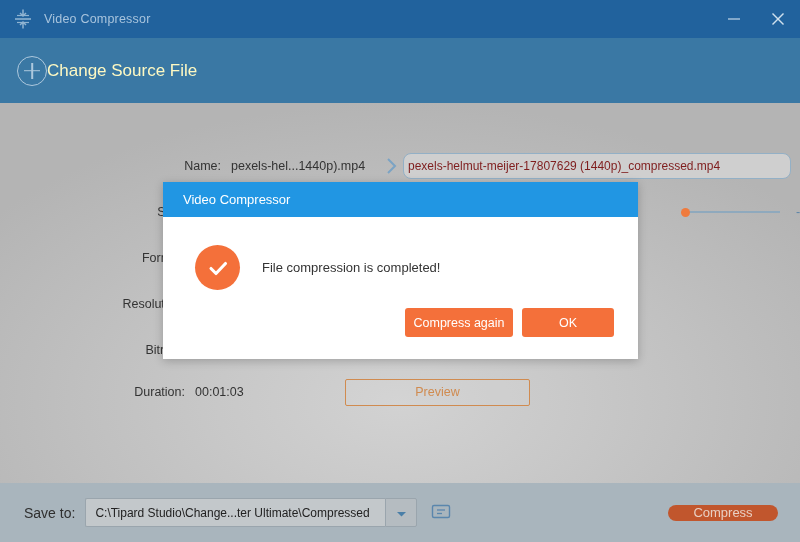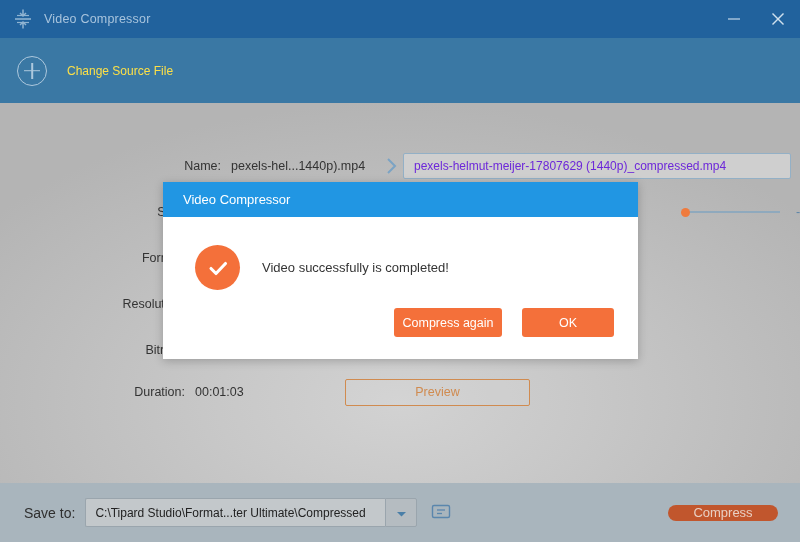--- a/index.html
+++ b/index.html
@@ -84,23 +84,23 @@
     left: 6px; right: 6px;
     top: 50%; height: 1.6px;
     transform: translateY(-50%);
   }
   .plus-icon::after {
     top: 6px; bottom: 6px;
     left: 50%; width: 1.6px;
     transform: translateX(-50%);
   }
   .toolbar-label {
-    margin-left: 20px;
-    color: #fde047;
-    font-size: 12px;
+    margin-left: 0;
+    color: #fef9c3;
+    font-size: 17px;
   }
 
   
   .content {
     position: absolute;
     top: 103px; left: 0;
     width: 800px; height: 380px;
     background:
       radial-gradient(ellipse 520px 300px at 400px 300px, #d2d2d2 0%, #c8c8c8 35%, #bdbdbd 70%, #b4b4b4 100%);
   }
@@ -133,26 +133,26 @@
     display: flex;
     align-items: center;
     justify-content: center;
   }
 
   .name-input {
     width: 388px;
     height: 26px;
     background: #cfcfcf;
     border: 1px solid #93b0c6;
-    border-radius: 2px;
-    display: flex;
-    align-items: center;
-    padding-left: 10px;
+    border-radius: 8px;
+    display: flex;
+    align-items: center;
+    padding-left: 4px;
     font-size: 12px;
-    color: #6d28d9;
+    color: #7f1d1d;
     flex: none;
   }
 
   
   .slider-wrap {
     display: flex;
     align-items: center;
     flex: none;
   }
   .slider-track {
@@ -292,21 +292,21 @@
   }
   .dialog-msg {
     margin-left: 22px;
     font-size: 13px;
     color: #343434;
   }
   .dialog-actions {
     position: absolute;
     right: 24px; bottom: 22px;
     display: flex;
-    gap: 20px;
+    gap: 9px;
   }
   .dlg-btn {
     height: 29px;
     background: #f4703a;
     border-radius: 3px;
     color: #ffffff;
     font-size: 12.5px;
     display: flex;
     align-items: center;
     justify-content: center;
@@ -398,21 +398,21 @@
       <span class="row-label">Duration:</span>
       <span class="row-value">00:01:03</span>
       <div class="preview-btn">Preview</div>
     </div>
 
   </div>
 
   <div class="bottombar">
     <span class="saveto-label">Save to:</span>
     <div class="path-box">
-      <span>C:\Tipard Studio\Format...ter Ultimate\Compressed</span>
+      <span>C:\Tipard Studio\Change...ter Ultimate\Compressed</span>
     </div>
     <div class="path-drop">
       <span>
         <svg width="11" height="8" viewBox="0 0 11 8">
           <path d="M1 2 L5.5 6.5 L10 2" fill="#4a7fa8"></path>
         </svg>
       </span>
     </div>
     <div class="folder-btn">
       <span>
@@ -429,21 +429,21 @@
   <div class="dialog">
     <div class="dialog-header">
       <span class="dialog-title">Video Compressor</span>
     </div>
     <div class="dialog-body">
       <div class="check-circle">
         <svg width="28" height="28" viewBox="0 0 28 28">
           <path d="M7 14.5 L12 19.5 L21.5 9.5" stroke="#ffffff" stroke-width="3.1" fill="none" stroke-linecap="round" stroke-linejoin="round"></path>
         </svg>
       </div>
-      <span class="dialog-msg">Video successfully is completed!</span>
+      <span class="dialog-msg">File compression is completed!</span>
     </div>
     <div class="dialog-actions">
       <div class="dlg-btn wide">Compress again</div>
       <div class="dlg-btn narrow">OK</div>
     </div>
   </div>
 
 </div>
 
 </body></html>

